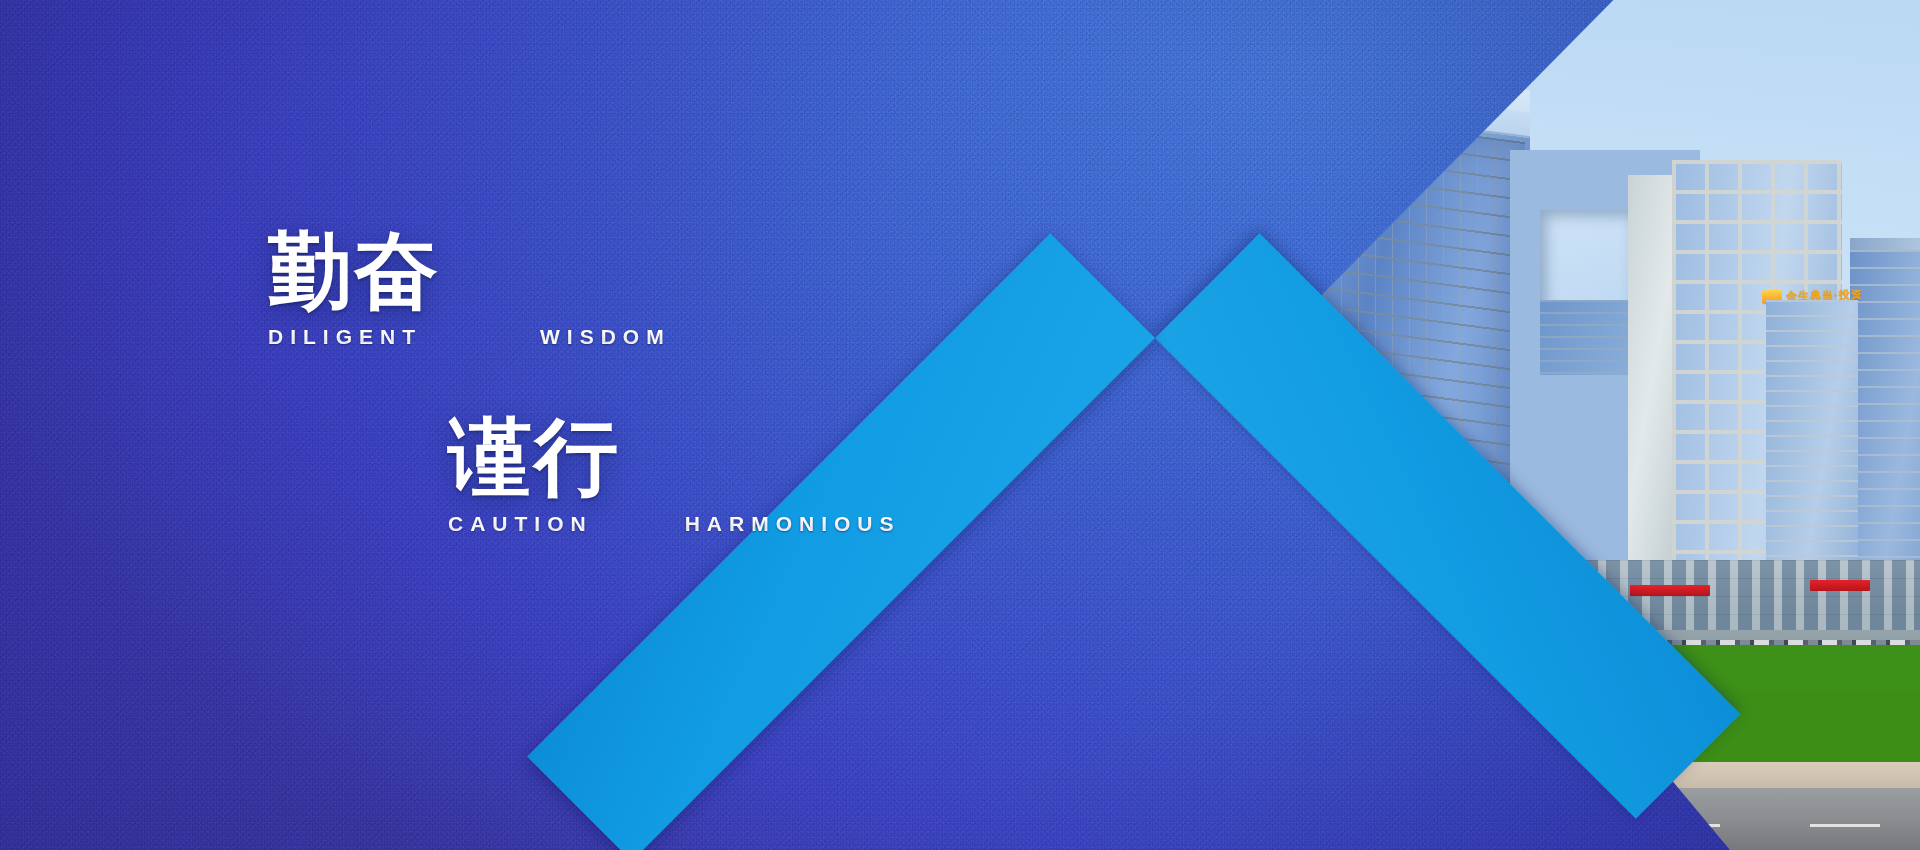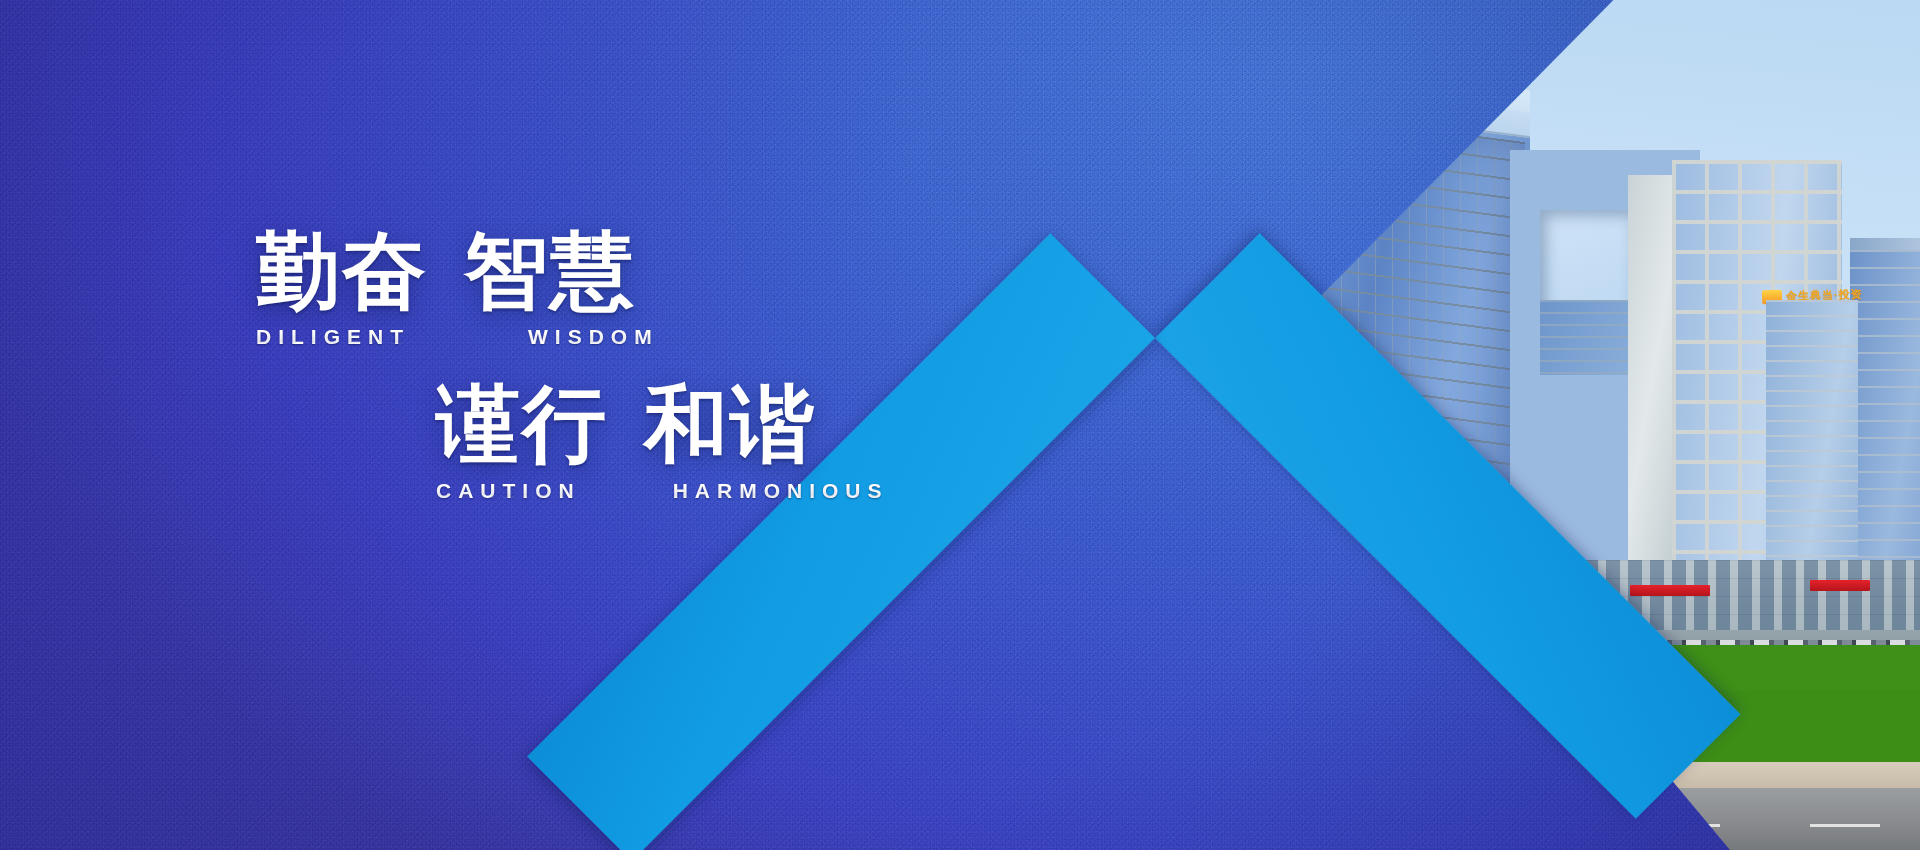--- a/index.html
+++ b/index.html
@@ -253,27 +253,27 @@
     width:148px; height:740px;
     transform-origin:top left;
     transform:rotate(45deg) translateX(-148px);
     background:linear-gradient(70deg,#0c8ed7 0%,#119ce3 40%,#1aa4e8 100%);
     box-shadow:2px 4px 16px rgba(8,24,80,.4);
   }
 
   
   .slogan{
     position:absolute;
-    left:256px; top:228px;
+    left:268px; top:228px;
     width:720px;
     z-index:6;
   }
   .line{ position:relative; }
   .line-1{ margin-left:0; }
-  .line-2{ margin-left:180px; margin-top:32px; }
+  .line-2{ margin-left:180px; margin-top:65px; }
 
   .cn{
     display:flex;
     color:#ffffff;
     font-size:84px;
     font-weight:bold;
     line-height:1.04;
     letter-spacing:2px;
     text-shadow:
       0 2px 3px rgba(12,22,80,.45),
@@ -374,39 +374,37 @@
 
   <div class="chev-arm chev-upper"></div>
   <div class="chev-arm chev-lower"></div>
 
   <div class="slogan">
 
     <div class="line line-1">
       <div class="cn">
         <span class="cn-group">勤奋</span>
         <span class="cn-gap"></span>
-        <span class="cn-group">智慧</span>
       </div>
       <div class="en">
         <span class="en-a">DILIGENT</span>
         <span class="en-gap-1"></span>
         <span class="en-b">WISDOM</span>
         <div class="en-reflect">
           <span class="en-a">DILIGENT</span>
           <span class="en-gap-1"></span>
           <span class="en-b">WISDOM</span>
         </div>
       </div>
     </div>
 
     <div class="line line-2">
       <div class="cn">
         <span class="cn-group">谨行</span>
         <span class="cn-gap"></span>
-        <span class="cn-group">和谐</span>
       </div>
       <div class="en">
         <span class="en-a">CAUTION</span>
         <span class="en-gap-2"></span>
         <span class="en-b">HARMONIOUS</span>
         <div class="en-reflect">
           <span class="en-a">CAUTION</span>
           <span class="en-gap-2"></span>
           <span class="en-b">HARMONIOUS</span>
         </div>

